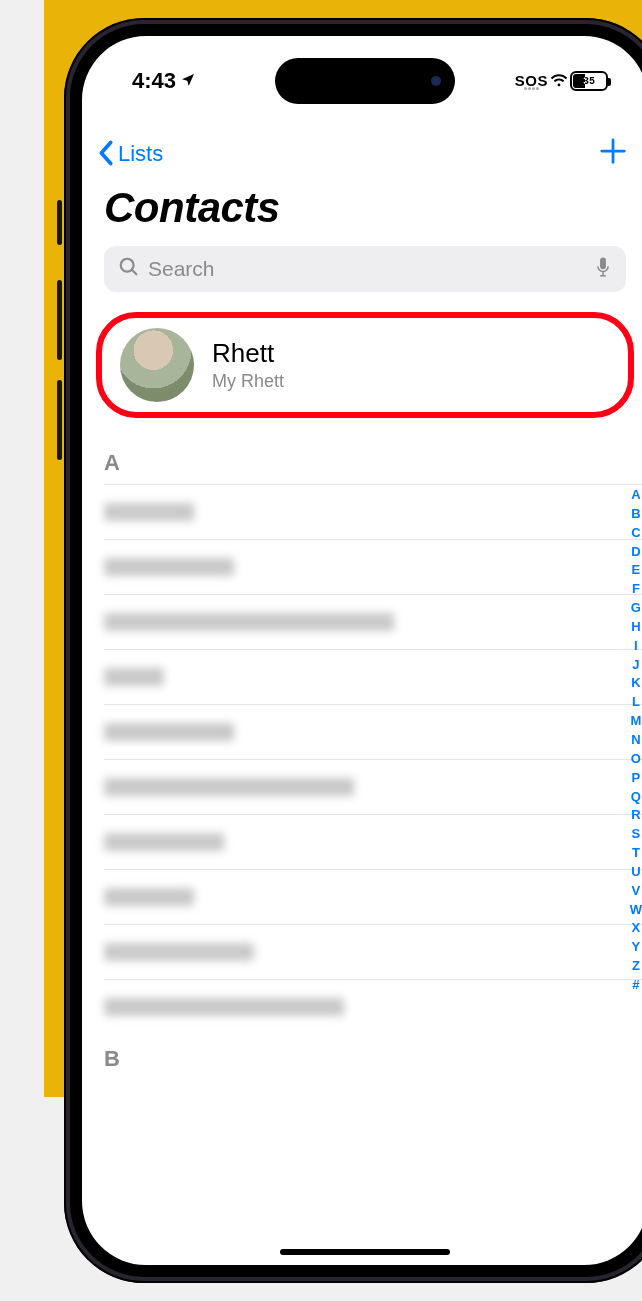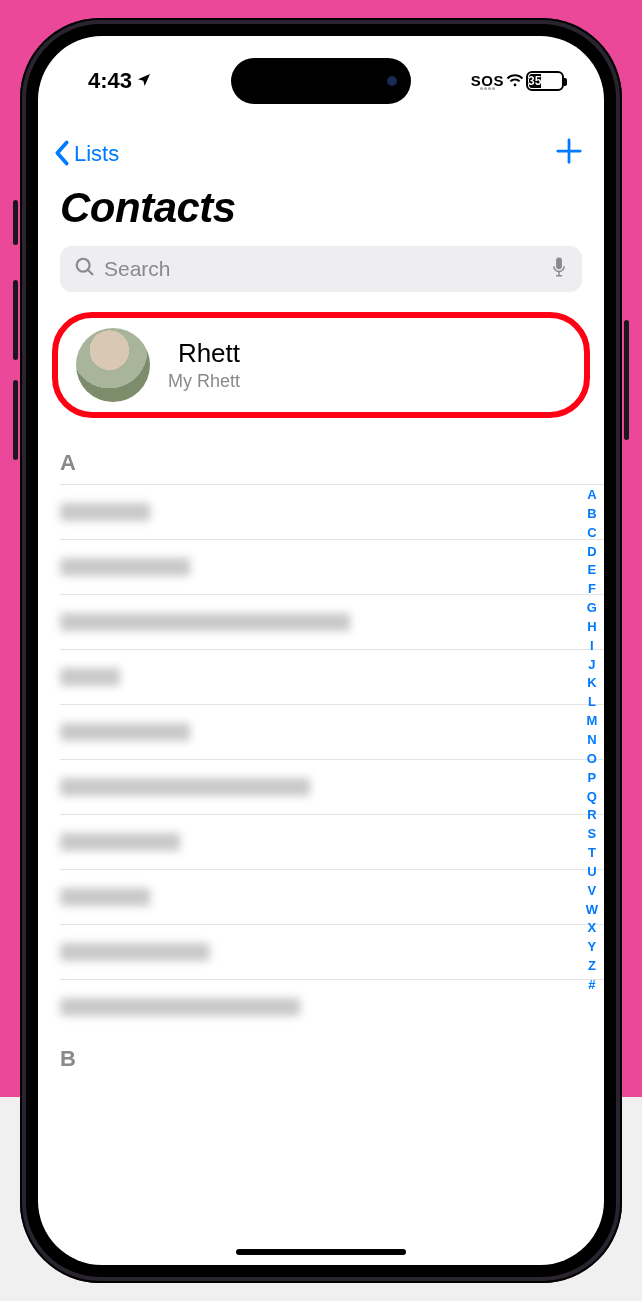--- a/index.html
+++ b/index.html
@@ -1,20 +1,21 @@
 <!DOCTYPE html>
 <html><head>
 <meta charset="utf-8">
 <style>
   * { margin: 0; padding: 0; box-sizing: border-box; font-family: -apple-system, BlinkMacSystemFont, "Segoe UI", Helvetica, Arial, sans-serif; }
   body { background: #f0f0f0; display: flex; justify-content: center; padding: 0; width: 642px; height: 1301px; }
   .phone-frame {
     width: 642px; height: 1097px;
-    background: #ec4899;
+    background: #eab308;
     position: relative;
+    margin-left: 44px;
   }
   .device {
     position: absolute;
     left: 20px; top: 18px;
     width: 602px; height: 1265px;
     background: #2a2430;
     border-radius: 80px;
     box-shadow: 0 0 0 2px #000 inset;
   }
   .device-inner {
@@ -57,21 +58,21 @@
   .status-left { display:flex; align-items:center; gap:4px; font-size: 22px; font-weight:600;}
   .status-right { display:flex; align-items:center; }
   .loc-arrow svg { width:16px; height:16px; }
   .sos { font-size:15px; font-weight:700; letter-spacing:0.5px; }
   .sos-dots { display:flex; gap:1px; margin-top:-2px;}
   .sos-dots span{width:3px;height:3px;border-radius:50%;background:#aaa;}
   .wifi svg{ width:22px; height:22px; }
   .battery { position:relative; width:38px; height:20px; border:2px solid #000; border-radius:6px; display:flex; align-items:center;}
   .battery::after{content:"";position:absolute;right:-5px;top:5px;width:3px;height:8px;background:#000;border-radius:0 2px 2px 0;}
   .battery-fill{position:absolute;left:1px;top:1px;bottom:1px;width:35%;background:#000;border-radius:3px 0 0 3px;}
-  .battery-text{position:relative;width:100%;font-size:12px;font-weight:700;color:#000;mix-blend-mode:difference;filter:invert(1);}
+  .battery-text{position:relative;width:100%;text-align:center;font-size:10px;font-weight:700;color:#000;mix-blend-mode:difference;filter:invert(1);font-family:Liberation Mono, monospace;}
 
   .content {
     position:absolute; top:90px; left:0; right:0; bottom:0;
     padding: 0;
   }
   .nav-bar {
     display:flex; justify-content:space-between; align-items:center;
     padding: 10px 20px 4px 14px;
   }
   .back-btn { display:flex; align-items:flex-end; color:#007aff; font-size:22px; gap:2px;}
@@ -91,21 +92,20 @@
     flex:1; border:none; background:transparent; font-size:21px; color:#000; outline:none;
   }
   .search-box input::placeholder{ color:#8a8a8e;}
   .mic-icon svg{ width:18px; height:22px; }
 
   .my-card-wrap{
     margin: 20px 14px 30px 14px;
     border: 6px solid #ff0015;
     border-radius: 40px;
     padding: 10px 10px 10px 10px;
-    text-align: right;
   }
   .my-card {
     display:flex; align-items:center; gap:18px;
     padding: 0 8px;
   }
   .avatar {
     width:74px; height:74px; border-radius:50%;
     background: radial-gradient(circle at 45% 30%, #d9c9b4 0 30%, #a8b59a 30% 58%, #7d8c6b 58% 100%);
     position:relative; overflow:hidden; flex-shrink:0;
   }

